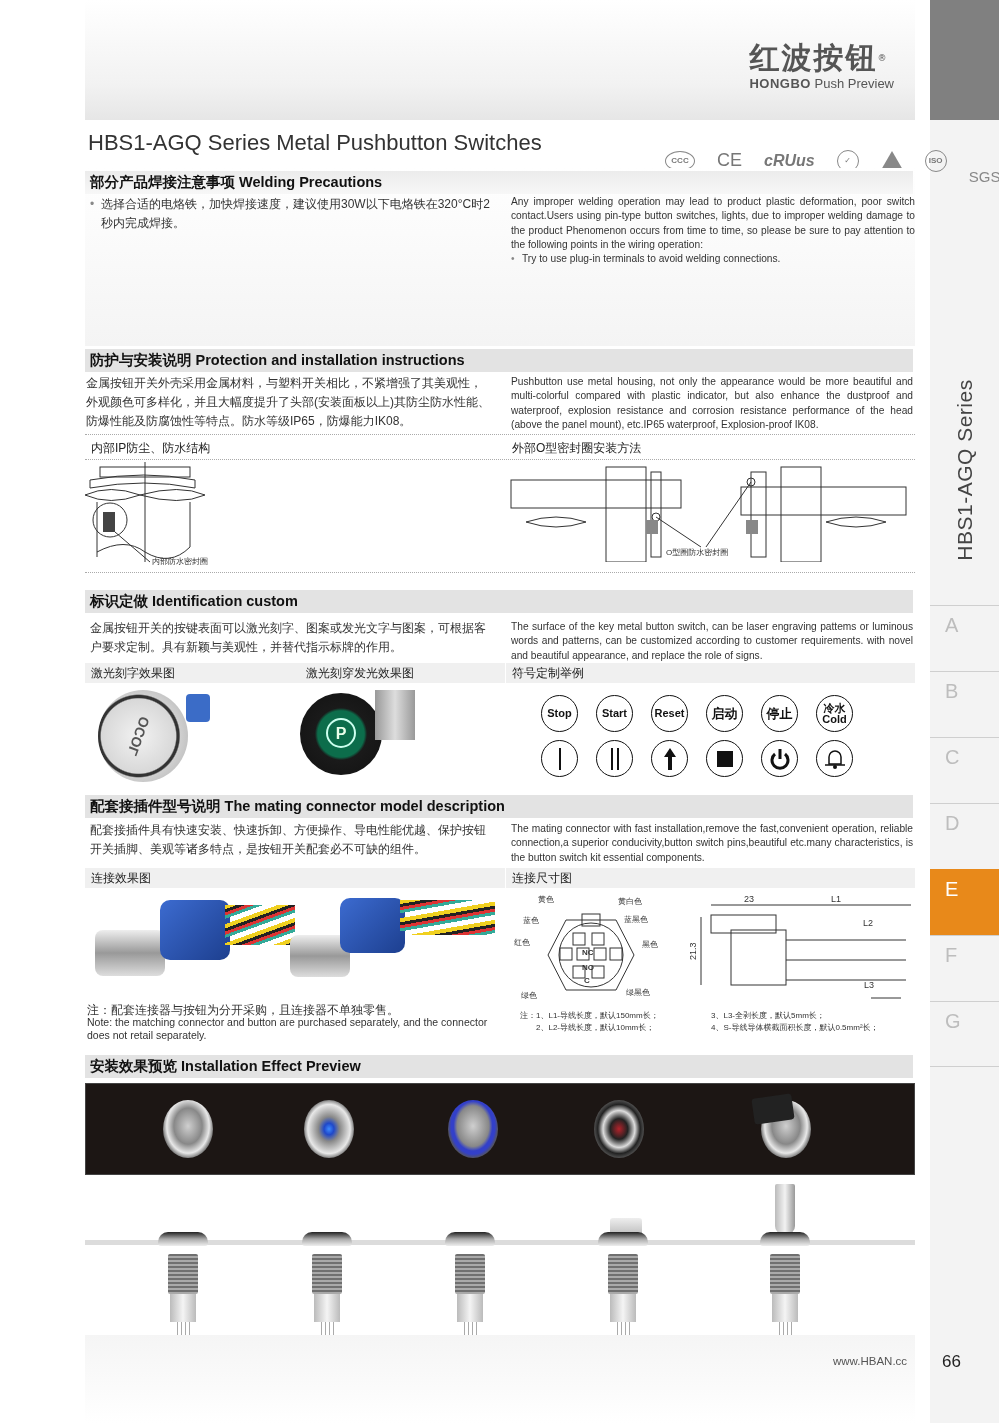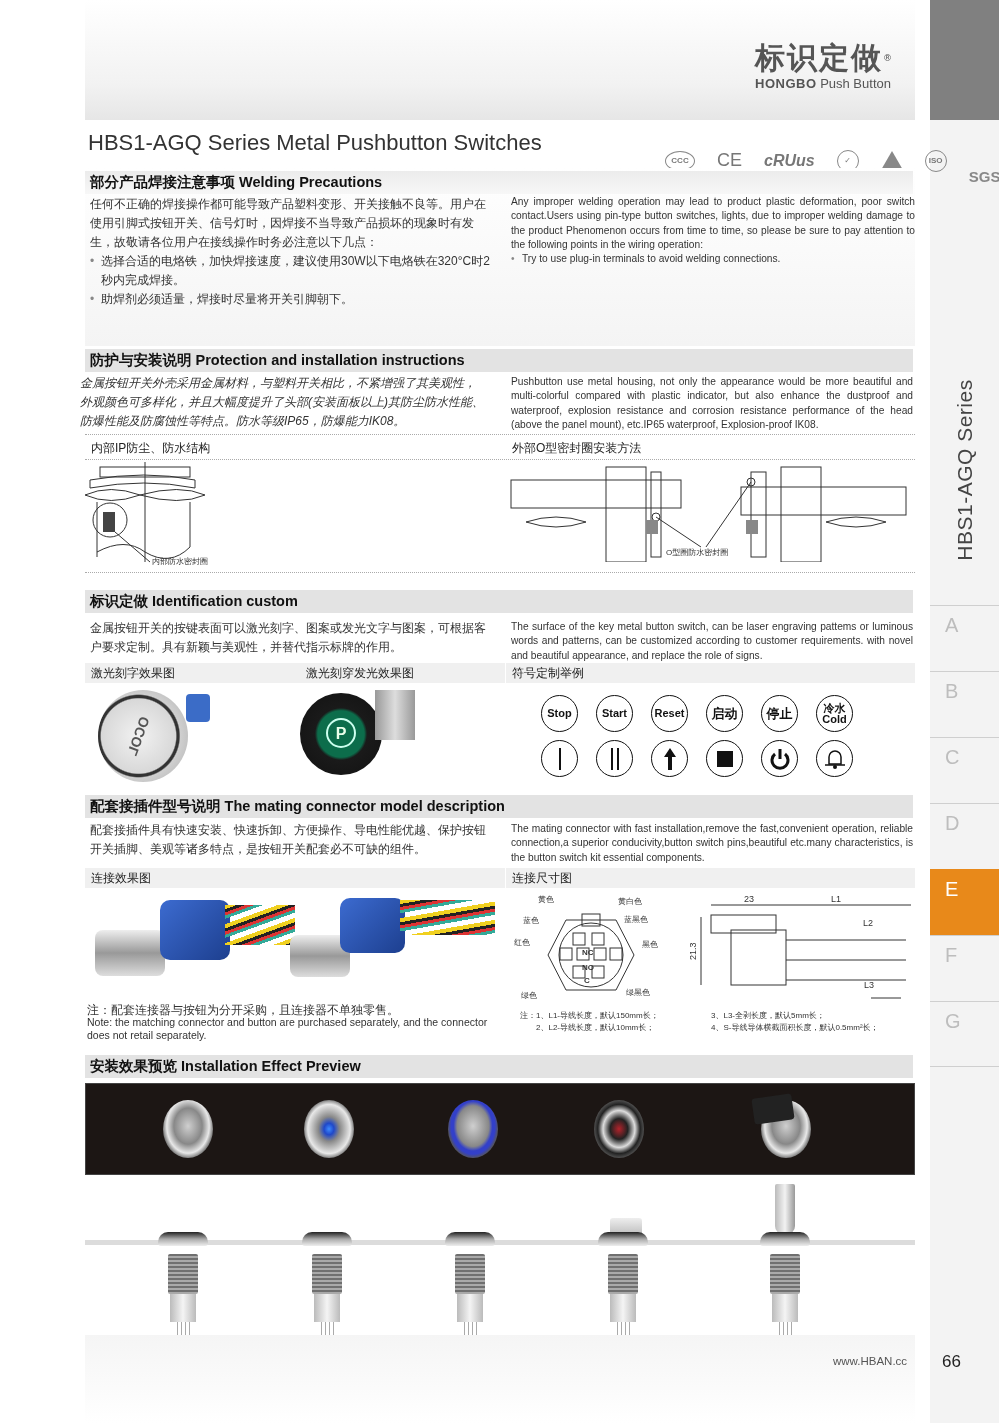--- a/index.html
+++ b/index.html
@@ -17,21 +17,21 @@
   .side-letter { position: absolute; left: 930px; width: 69px; height: 66px; border-top: 1px solid #cfcfcf; font-size: 20px; color: #bdbdbd; padding: 8px 0 0 15px; }
   .side-letter.active { background: #e8891a; color: #ffffff; border-top-color: #e8891a; }
   .page-title { position: absolute; left: 88px; top: 130px; font-size: 22px; color: #333; }
   .certs { position: absolute; left: 665px; top: 136px; display: flex; align-items: center; gap: 22px; color: #777; }
   .cert { font-size: 12px; font-weight: bold; color: #777; }
   .cert.circle { width: 22px; height: 22px; border: 1.5px solid #888; border-radius: 50%; display: flex; align-items: center; justify-content: center; font-size: 8px; }
   .cert.ccc { width: 30px; height: 20px; border: 1.5px solid #888; border-radius: 50%; display: flex; align-items: center; justify-content: center; font-size: 8px; }
   .cert.ce { font-size: 18px; font-weight: normal; }
   .cert.ul { font-size: 16px; font-style: italic; }
   .cert.tri { width: 0; height: 0; border-left: 11px solid transparent; border-right: 11px solid transparent; border-bottom: 19px solid #888; position: relative; }
-  .cert.sgs { font-size: 15px; font-weight: bold; color: #888; margin-top: 32px; }
+  .cert.sgs { font-size: 15px; font-weight: normal; color: #888; margin-top: 32px; }
   .sec-head { position: absolute; left: 85px; width: 828px; height: 23px; background: #e3e3e3; font-size: 14.5px; font-weight: bold; color: #111; padding: 2px 0 0 5px; }
   .sec-head.lt { background: linear-gradient(180deg, #ececec, #f7f7f7); }
   .panel { position: absolute; background: linear-gradient(180deg, #ffffff, #f4f4f4); }
   .cn-text { font-size: 12px; line-height: 19px; color: #333; }
   .en-text { font-size: 10.2px; line-height: 14.3px; color: #333; text-align: justify; }
   .bullets { list-style: none; }
   .bullets li { position: relative; padding-left: 11px; }
   .bullets li::before { content: "•"; position: absolute; left: 0; color: #888; }
   .sub-head { position: absolute; font-size: 12px; color: #222; padding: 2px 0 0 6px; height: 20px; }
   .sub-head.gray { background: #f0f0f0; }
@@ -53,22 +53,22 @@
   .bottom-fade { position: absolute; left: 85px; top: 1335px; width: 830px; height: 88px; background: linear-gradient(180deg, #f5f5f5, #ffffff); }
 </style>
 </head>
 <body>
 
 <div class="header-band"></div>
 <div class="side-bar"></div>
 <div class="side-top"></div>
 
 <div class="brand">
-  <div class="brand-cn"><span>标识定做</span><sup>®</sup></div>
-  <div class="brand-en"><b>HONGBO</b> <span>Push Button</span></div>
+  <div class="brand-cn"><span>红波按钮</span><sup>®</sup></div>
+  <div class="brand-en"><b>HONGBO</b> <span>Push Preview</span></div>
 </div>
 
 <div class="side-series">
     <span>HBS1-AGQ Series</span>
   </div>
 <div class="side-letter" style="top:605px"><span>A</span></div>
 <div class="side-letter" style="top:671px"><span>B</span></div>
 <div class="side-letter" style="top:737px"><span>C</span></div>
 <div class="side-letter" style="top:803px"><span>D</span></div>
 <div class="side-letter active" style="top:869px"><span>E</span></div>
@@ -83,35 +83,33 @@
   <div class="cert ul">cRUus</div>
   <div class="cert circle">✓</div>
   <div class="cert tri"></div>
   <div class="cert circle">ISO</div>
   <div class="cert sgs">SGS</div>
 </div>
 
 <div class="panel" style="left:85px; top:168px; width:830px; height:178px"></div>
 <div class="sec-head lt" style="top:171px">部分产品焊接注意事项 Welding Precautions</div>
 <div style="position:absolute; left:90px; top:195px; width:400px;">
-  <p class="cn-text">任何不正确的焊接操作都可能导致产品塑料变形、开关接触不良等。用户在使用引脚式按钮开关、信号灯时，因焊接不当导致产品损坏的现象时有发生，故敬请各位用户在接线操作时务必注意以下几点：</p>
   <ul class="bullets cn-text">
     <li>选择合适的电烙铁，加快焊接速度，建议使用30W以下电烙铁在320°C时2秒内完成焊接。</li>
-    <li>助焊剂必须适量，焊接时尽量将开关引脚朝下。</li>
   </ul>
 </div>
 <div style="position:absolute; left:511px; top:195px; width:404px;">
   <p class="en-text">Any improper welding operation may lead to product plastic deformation, poor switch contact.Users using pin-type button switches, lights, due to improper welding damage to the product Phenomenon occurs from time to time, so please be sure to pay attention to the following points in the wiring operation:</p>
   <ul class="bullets en-text">
     <li>Try to use plug-in terminals to avoid welding connections.</li>
   </ul>
 </div>
 
 <div class="sec-head" style="top:349px">防护与安装说明 Protection and installation instructions</div>
-<p class="cn-text" style="position:absolute; left:80px; top:374px; width:405px;font-style:italic;">金属按钮开关外壳采用金属材料，与塑料开关相比，不紧增强了其美观性，外观颜色可多样化，并且大幅度提升了头部(安装面板以上)其防尘防水性能、防爆性能及防腐蚀性等特点。防水等级IP65，防爆能力IK08。</p>
+<p class="cn-text" style="position:absolute; left:86px; top:374px; width:405px;">金属按钮开关外壳采用金属材料，与塑料开关相比，不紧增强了其美观性，外观颜色可多样化，并且大幅度提升了头部(安装面板以上)其防尘防水性能、防爆性能及防腐蚀性等特点。防水等级IP65，防爆能力IK08。</p>
 <p class="en-text" style="position:absolute; left:511px; top:375px; width:402px;">Pushbutton use metal housing, not only the appearance would be more beautiful and multi-colorful  compared with plastic indicator, but also enhance the dustproof and waterproof, explosion resistance and corrosion resistance performance of  the  head (above the panel mount), etc.IP65 waterproof, Explosion-proof IK08.</p>
 <div class="dotted" style="left:85px; top:434px; width:830px"></div>
 <div class="sub-head" style="left:85px; top:438px">内部IP防尘、防水结构</div>
 <div class="sub-head" style="left:506px; top:438px">外部O型密封圈安装方法</div>
 <div class="dotted" style="left:85px; top:459px; width:830px"></div>
 
 <svg class="diagram" style="left:85px; top:462px" width="420" height="110">
   <g fill="none" stroke="#333" stroke-width="1">
     <rect x="15" y="5" width="90" height="10"></rect>
     <path d="M5 18 Q60 8 110 18 L110 26 Q60 16 5 26 Z"></path>

